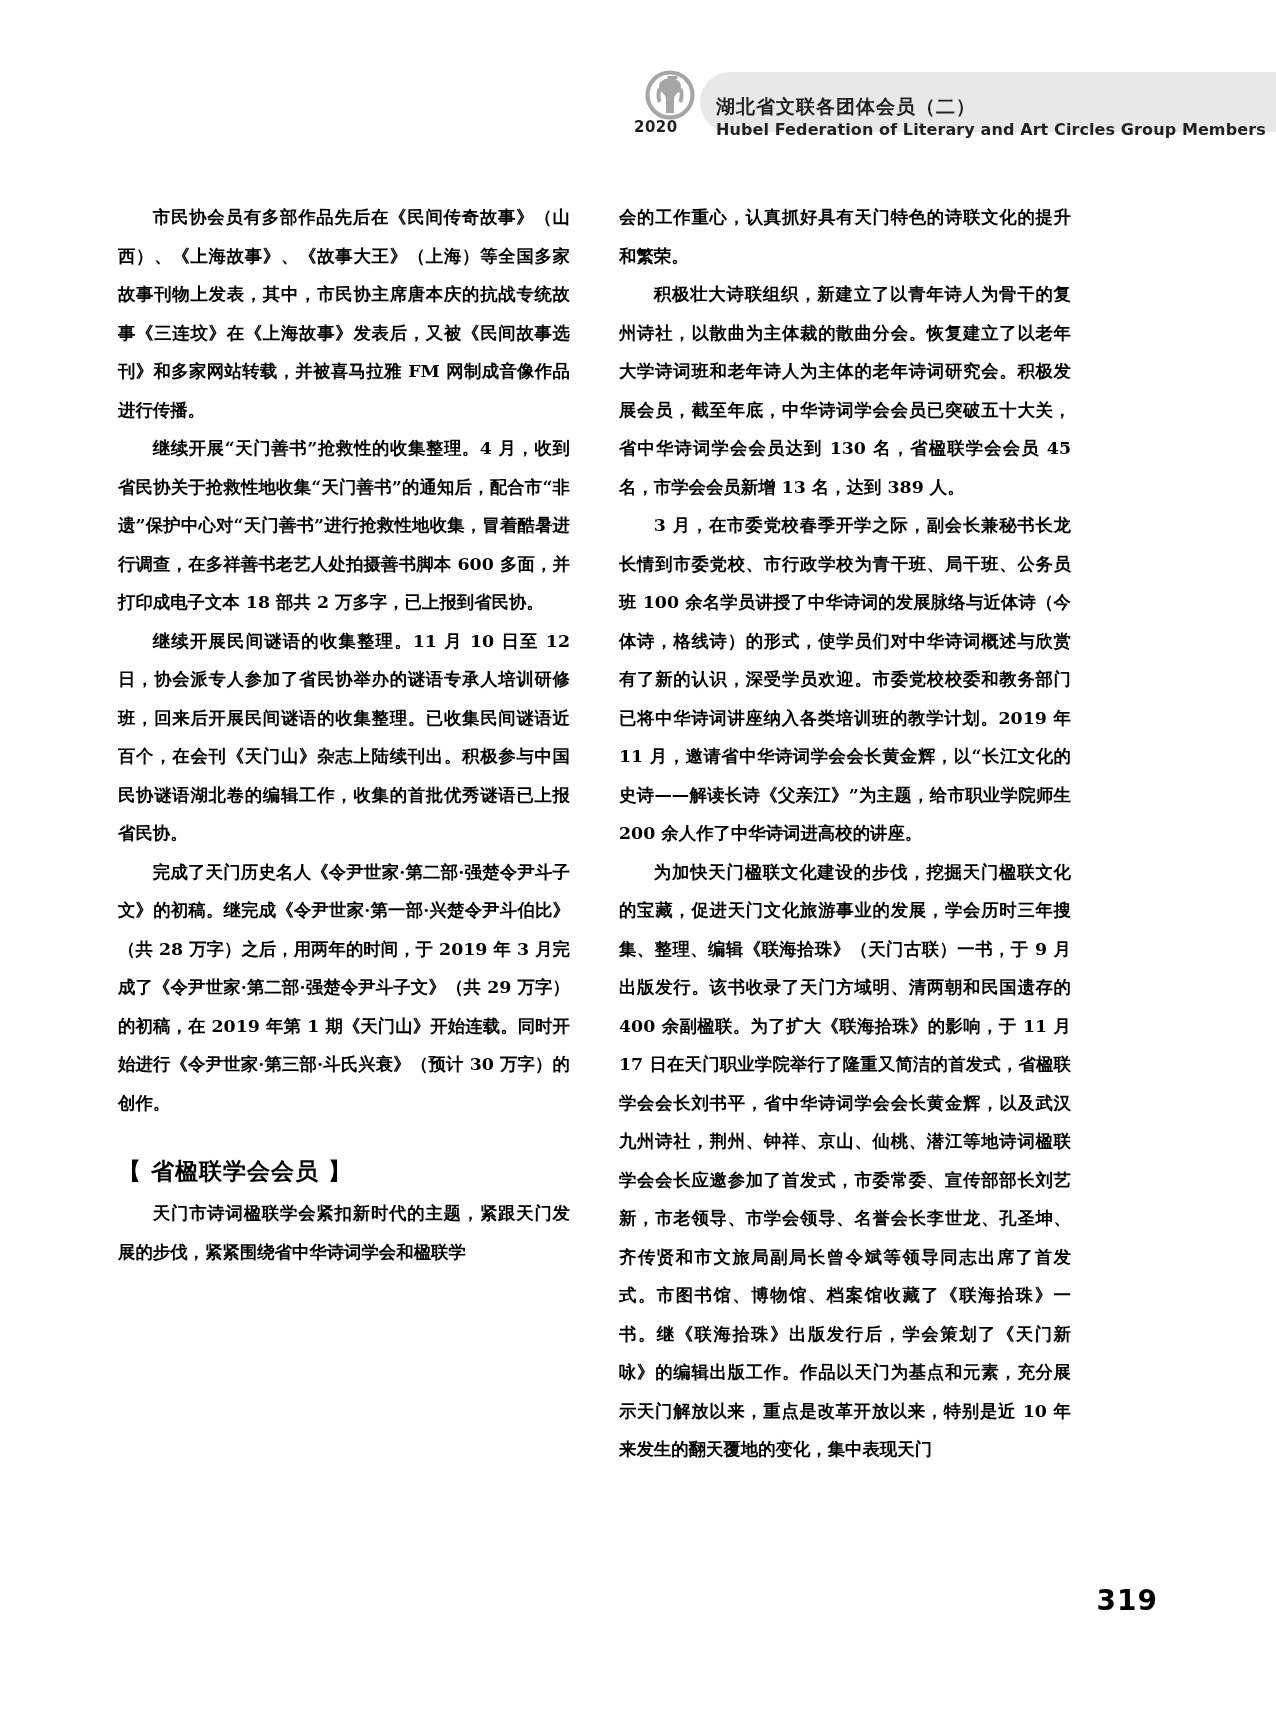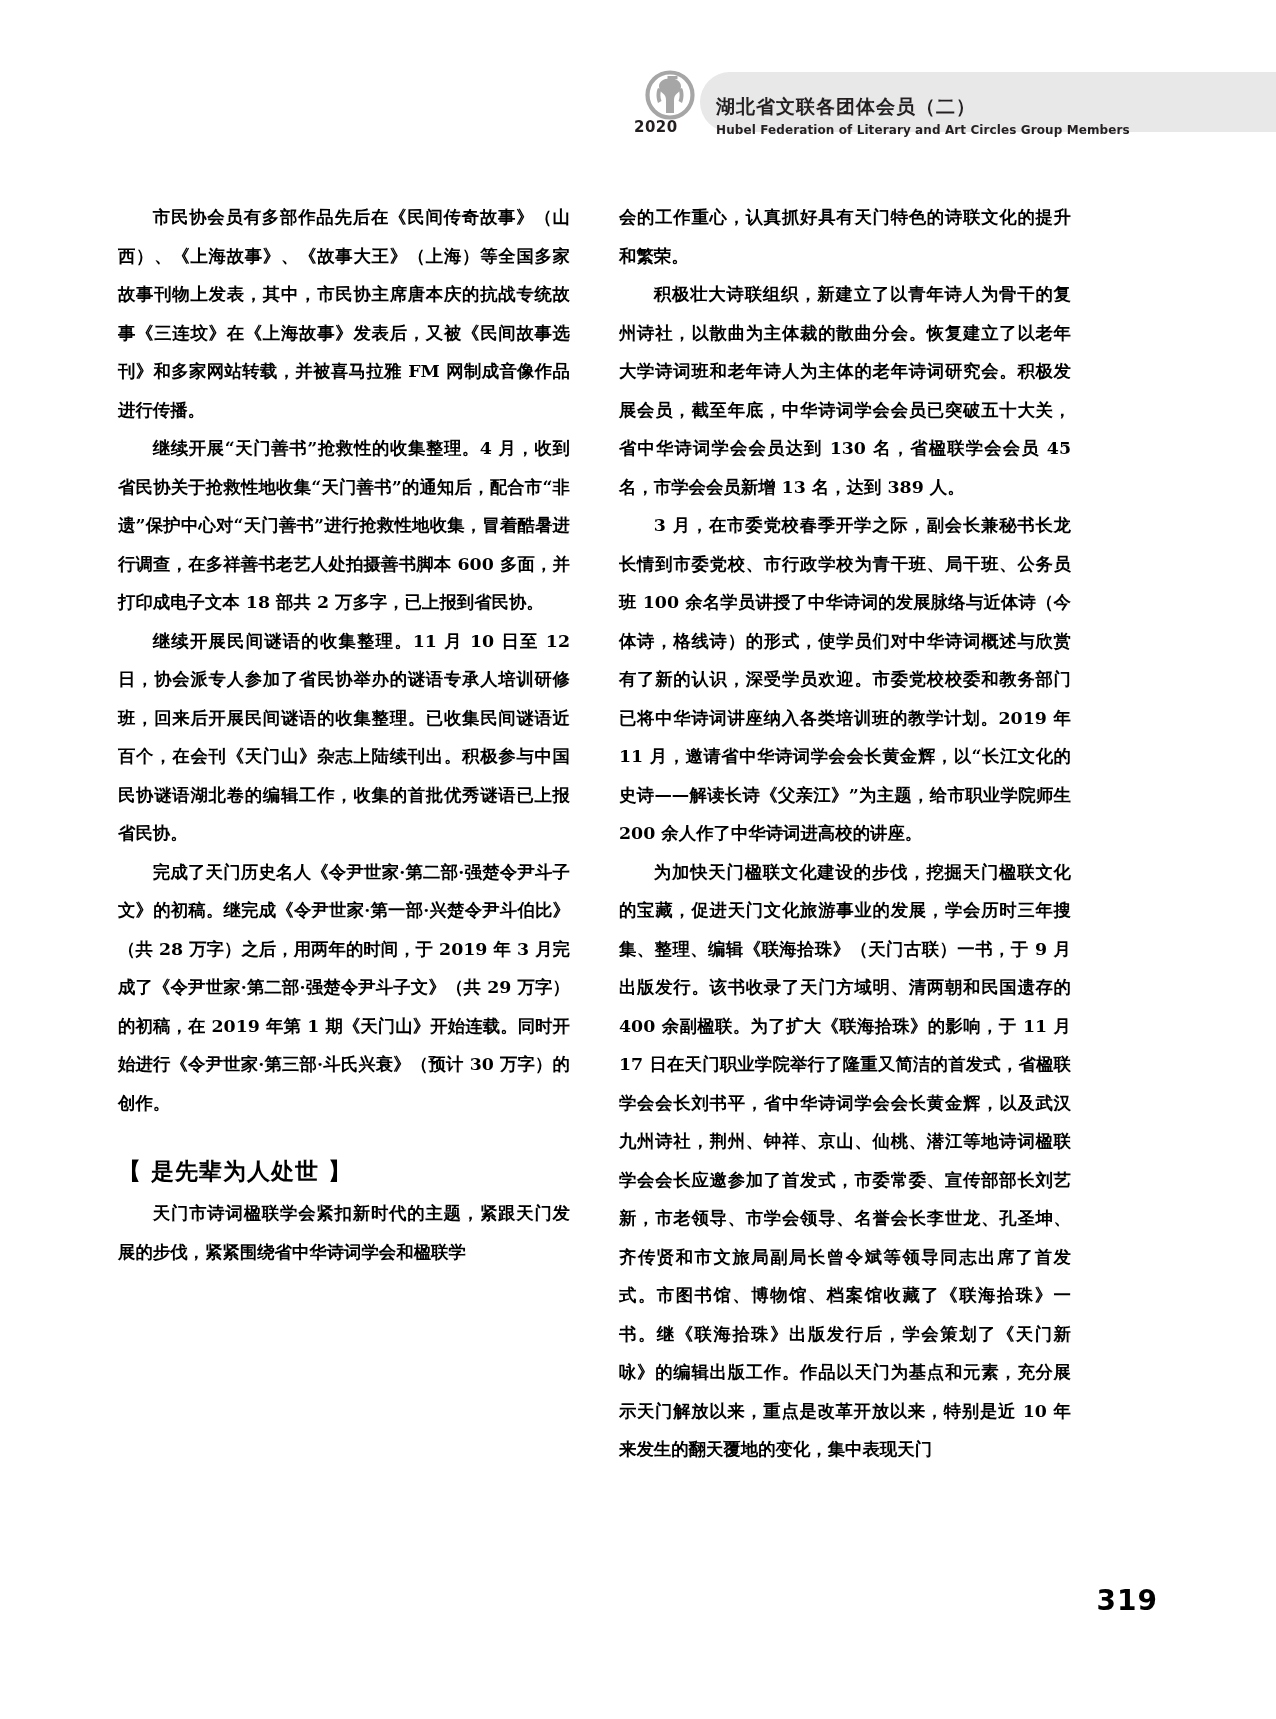--- a/index.html
+++ b/index.html
@@ -54,21 +54,21 @@
     font-size: 19px;
     letter-spacing: 1px;
     color: #231f20;
     line-height: 28px;
     white-space: nowrap;
     margin-top: 16px;
   }
   .header-title-en {
     font-family: "DejaVu Sans", "Liberation Sans", sans-serif;
     font-weight: bold;
-    font-size: 12px;
+    font-size: 16px;
     letter-spacing: 0.1px;
     color: #231f20;
     line-height: 20px;
     white-space: nowrap;
   }
 
   .logo-wrap {
     position: absolute;
     left: 634px;
     top: -2px;
@@ -170,21 +170,21 @@
   </div>
 
   <div class="columns">
 
     <div class="col col-left">
       <p class="body-par">市民协会员有多部作品先后在《民间传奇故事》（山西）、《上海故事》、《故事大王》（上海）等全国多家故事刊物上发表，其中，市民协主席唐本庆的抗战专统故事《三连坟》在《上海故事》发表后，又被《民间故事选刊》和多家网站转载，并被喜马拉雅 FM 网制成音像作品进行传播。</p>
       <p class="body-par">继续开展“天门善书”抢救性的收集整理。4 月，收到省民协关于抢救性地收集“天门善书”的通知后，配合市“非遗”保护中心对“天门善书”进行抢救性地收集，冒着酷暑进行调查，在多祥善书老艺人处拍摄善书脚本 600 多面，并打印成电子文本 18 部共 2 万多字，已上报到省民协。</p>
       <p class="body-par">继续开展民间谜语的收集整理。11 月 10 日至 12 日，协会派专人参加了省民协举办的谜语专承人培训研修班，回来后开展民间谜语的收集整理。已收集民间谜语近百个，在会刊《天门山》杂志上陆续刊出。积极参与中国民协谜语湖北卷的编辑工作，收集的首批优秀谜语已上报省民协。</p>
       <p class="body-par">完成了天门历史名人《令尹世家·第二部·强楚令尹斗子文》的初稿。继完成《令尹世家·第一部·兴楚令尹斗伯比》（共 28 万字）之后，用两年的时间，于 2019 年 3 月完成了《令尹世家·第二部·强楚令尹斗子文》（共 29 万字）的初稿，在 2019 年第 1 期《天门山》开始连载。同时开始进行《令尹世家·第三部·斗氏兴衰》（预计 30 万字）的创作。</p>
 
-      <h2 class="section-heading">【 是先辈为人处世 】</h2>
+      <h2 class="section-heading">【 省楹联学会会员 】</h2>
 
       <p class="body-par">天门市诗词楹联学会紧扣新时代的主题，紧跟天门发展的步伐，紧紧围绕省中华诗词学会和楹联学</p>
     </div>
 
     <div class="col col-right">
       <p class="body-par no-indent">会的工作重心，认真抓好具有天门特色的诗联文化的提升和繁荣。</p>
       <p class="body-par">积极壮大诗联组织，新建立了以青年诗人为骨干的复州诗社，以散曲为主体裁的散曲分会。恢复建立了以老年大学诗词班和老年诗人为主体的老年诗词研究会。积极发展会员，截至年底，中华诗词学会会员已突破五十大关，省中华诗词学会会员达到 130 名，省楹联学会会员 45 名，市学会会员新增 13 名，达到 389 人。</p>
       <p class="body-par">3 月，在市委党校春季开学之际，副会长兼秘书长龙长情到市委党校、市行政学校为青干班、局干班、公务员班 100 余名学员讲授了中华诗词的发展脉络与近体诗（今体诗，格线诗）的形式，使学员们对中华诗词概述与欣赏有了新的认识，深受学员欢迎。市委党校校委和教务部门已将中华诗词讲座纳入各类培训班的教学计划。2019 年 11 月，邀请省中华诗词学会会长黄金辉，以“长江文化的史诗——解读长诗《父亲江》”为主题，给市职业学院师生 200 余人作了中华诗词进高校的讲座。</p>
       <p class="body-par">为加快天门楹联文化建设的步伐，挖掘天门楹联文化的宝藏，促进天门文化旅游事业的发展，学会历时三年搜集、整理、编辑《联海拾珠》（天门古联）一书，于 9 月出版发行。该书收录了天门方域明、清两朝和民国遗存的 400 余副楹联。为了扩大《联海拾珠》的影响，于 11 月 17 日在天门职业学院举行了隆重又简洁的首发式，省楹联学会会长刘书平，省中华诗词学会会长黄金辉，以及武汉九州诗社，荆州、钟祥、京山、仙桃、潜江等地诗词楹联学会会长应邀参加了首发式，市委常委、宣传部部长刘艺新，市老领导、市学会领导、名誉会长李世龙、孔圣坤、齐传贤和市文旅局副局长曾令斌等领导同志出席了首发式。市图书馆、博物馆、档案馆收藏了《联海拾珠》一书。继《联海拾珠》出版发行后，学会策划了《天门新咏》的编辑出版工作。作品以天门为基点和元素，充分展示天门解放以来，重点是改革开放以来，特别是近 10 年来发生的翻天覆地的变化，集中表现天门</p>
     </div>

